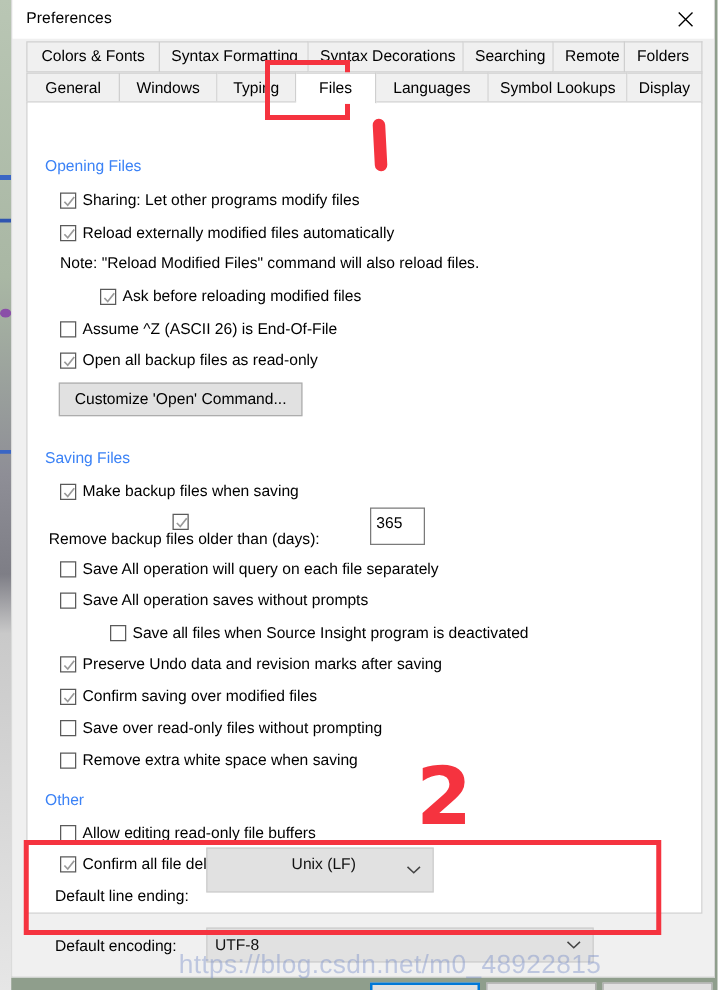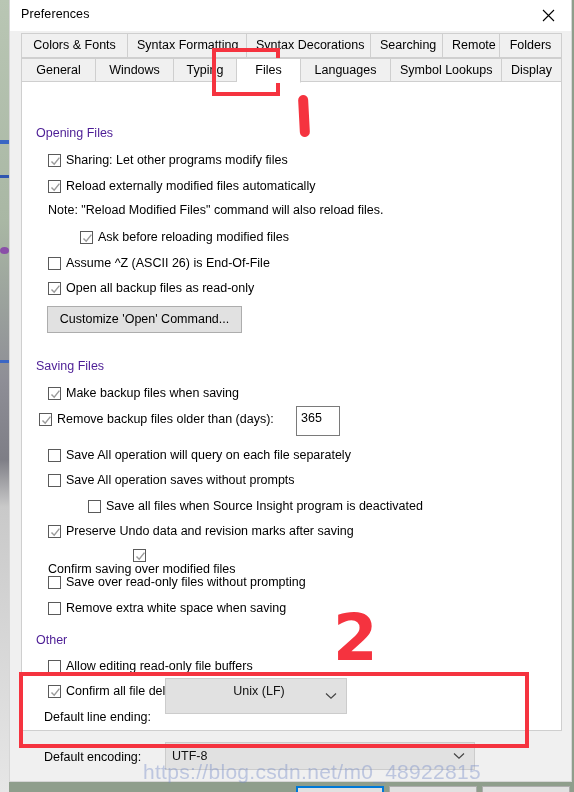--- a/index.html
+++ b/index.html
@@ -131,21 +131,21 @@
   
   .group {
     position: absolute;
     left: 14px;
     width: 500px;
   }
   .group .glabel {
     position: absolute;
     left: 0; top: 0;
     font-size: 12.5px;
-    color: #4c1d95;
+    color: #3b82f6;
     background: #fff;
     padding-right: 7px;
     white-space: nowrap;
   }
   .group .grule {
     position: absolute;
     left: 0; top: 8px;
     width: 500px;
     height: 1px;
     background: #9b9b9b;
@@ -391,21 +391,21 @@
 
       <div class="cb" style="left:26px; top:303px;">
         <span class="box">
           <svg width="11" height="11" viewBox="0 0 11 11">
               <path d="M1.5 5.4 L4.2 8.2 L9.4 1.6" stroke="#9a9a9a" stroke-width="1.4" fill="none"></path>
             </svg>
         </span>
         <span class="lbl">Make backup files when saving</span>
       </div>
 
-      <div class="cb" style="left:17px; top:329px;">
+      <div class="cb" style="left:17px; top:329px;flex-direction:column;">
         <span class="box">
           <svg width="11" height="11" viewBox="0 0 11 11">
               <path d="M1.5 5.4 L4.2 8.2 L9.4 1.6" stroke="#9a9a9a" stroke-width="1.4" fill="none"></path>
             </svg>
         </span>
         <span class="lbl">Remove backup files older than (days):</span>
       </div>
 
       <div class="textbox" style="left:274px; top:324px; width:44px; height:30px;">365</div>
 
@@ -422,21 +422,21 @@
         <span class="lbl">Save all files when Source Insight program is deactivated</span>
       </div>
       <div class="cb" style="left:26px; top:441px;">
         <span class="box">
           <svg width="11" height="11" viewBox="0 0 11 11">
               <path d="M1.5 5.4 L4.2 8.2 L9.4 1.6" stroke="#9a9a9a" stroke-width="1.4" fill="none"></path>
             </svg>
         </span>
         <span class="lbl">Preserve Undo data and revision marks after saving</span>
       </div>
-      <div class="cb" style="left:26px; top:467px;flex-direction:column;">
+      <div class="cb" style="left:26px; top:467px;">
         <span class="box">
           <svg width="11" height="11" viewBox="0 0 11 11">
               <path d="M1.5 5.4 L4.2 8.2 L9.4 1.6" stroke="#9a9a9a" stroke-width="1.4" fill="none"></path>
             </svg>
         </span>
         <span class="lbl">Confirm saving over modified files</span>
       </div>
       <div class="cb" style="left:26px; top:492px;">
         <span class="box"></span>
         <span class="lbl">Save over read-only files without prompting</span>

